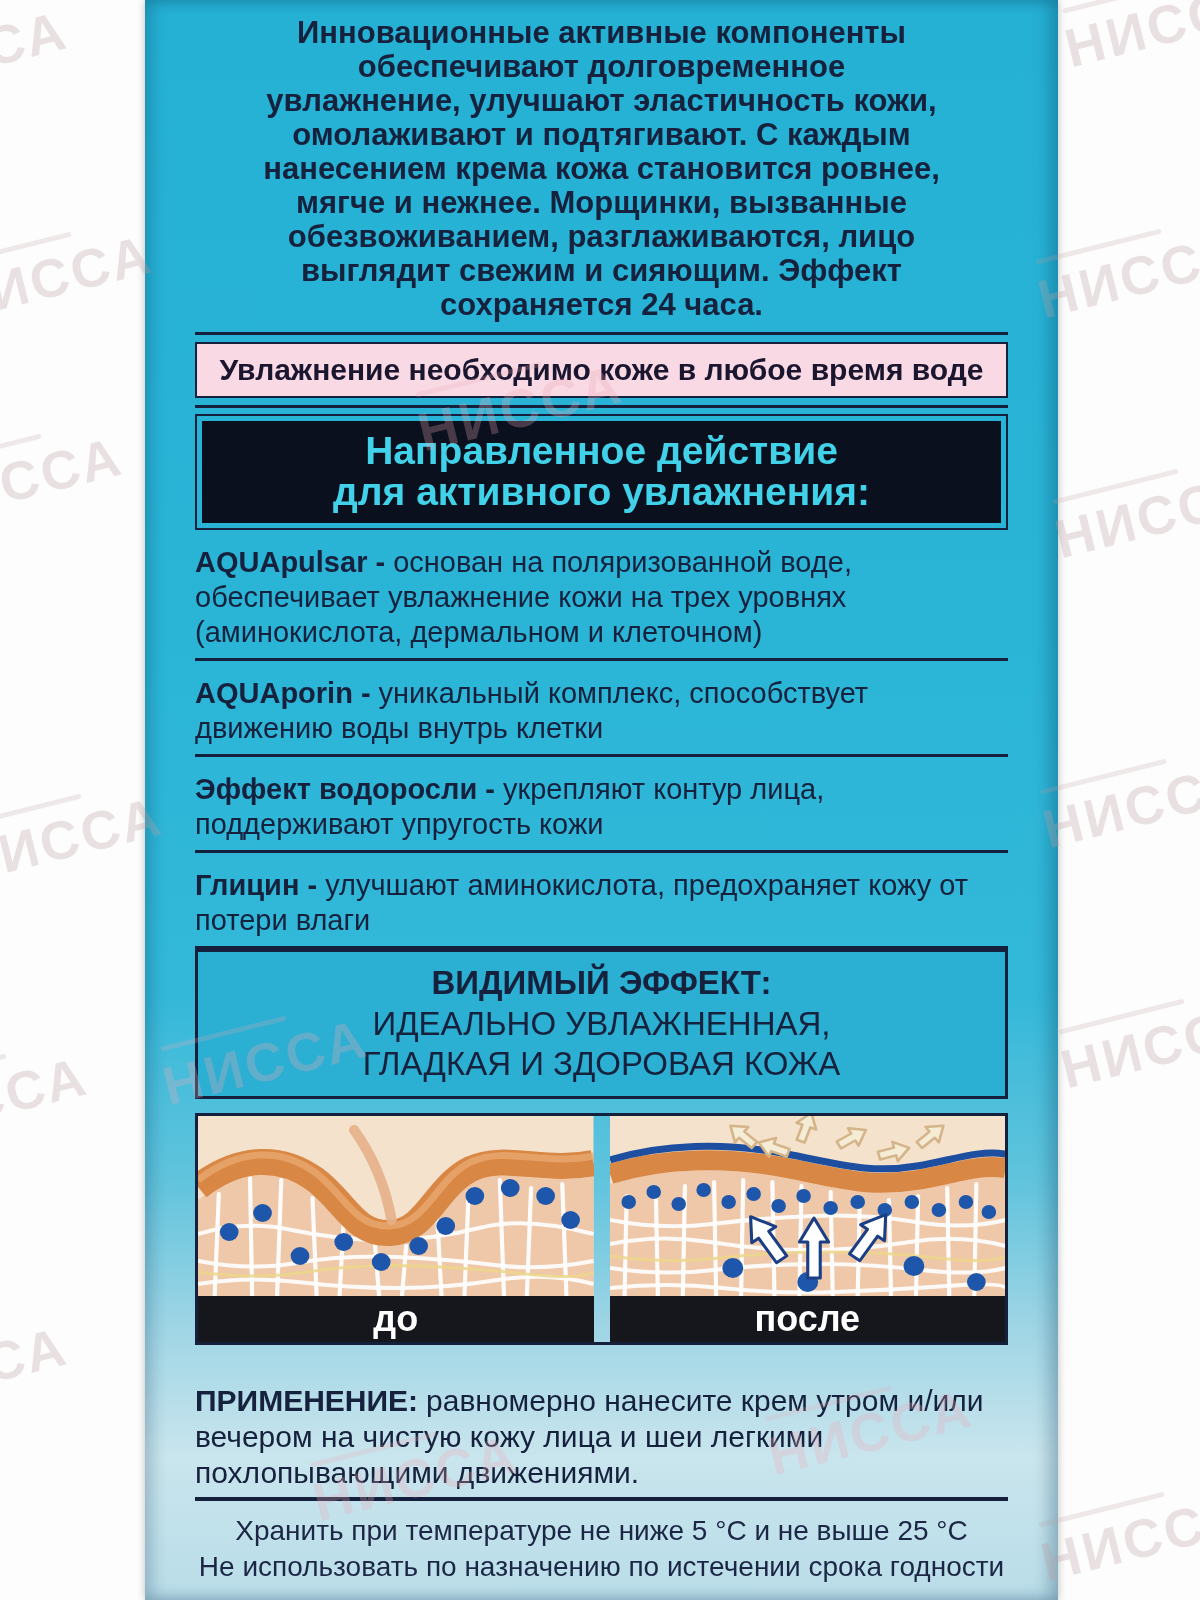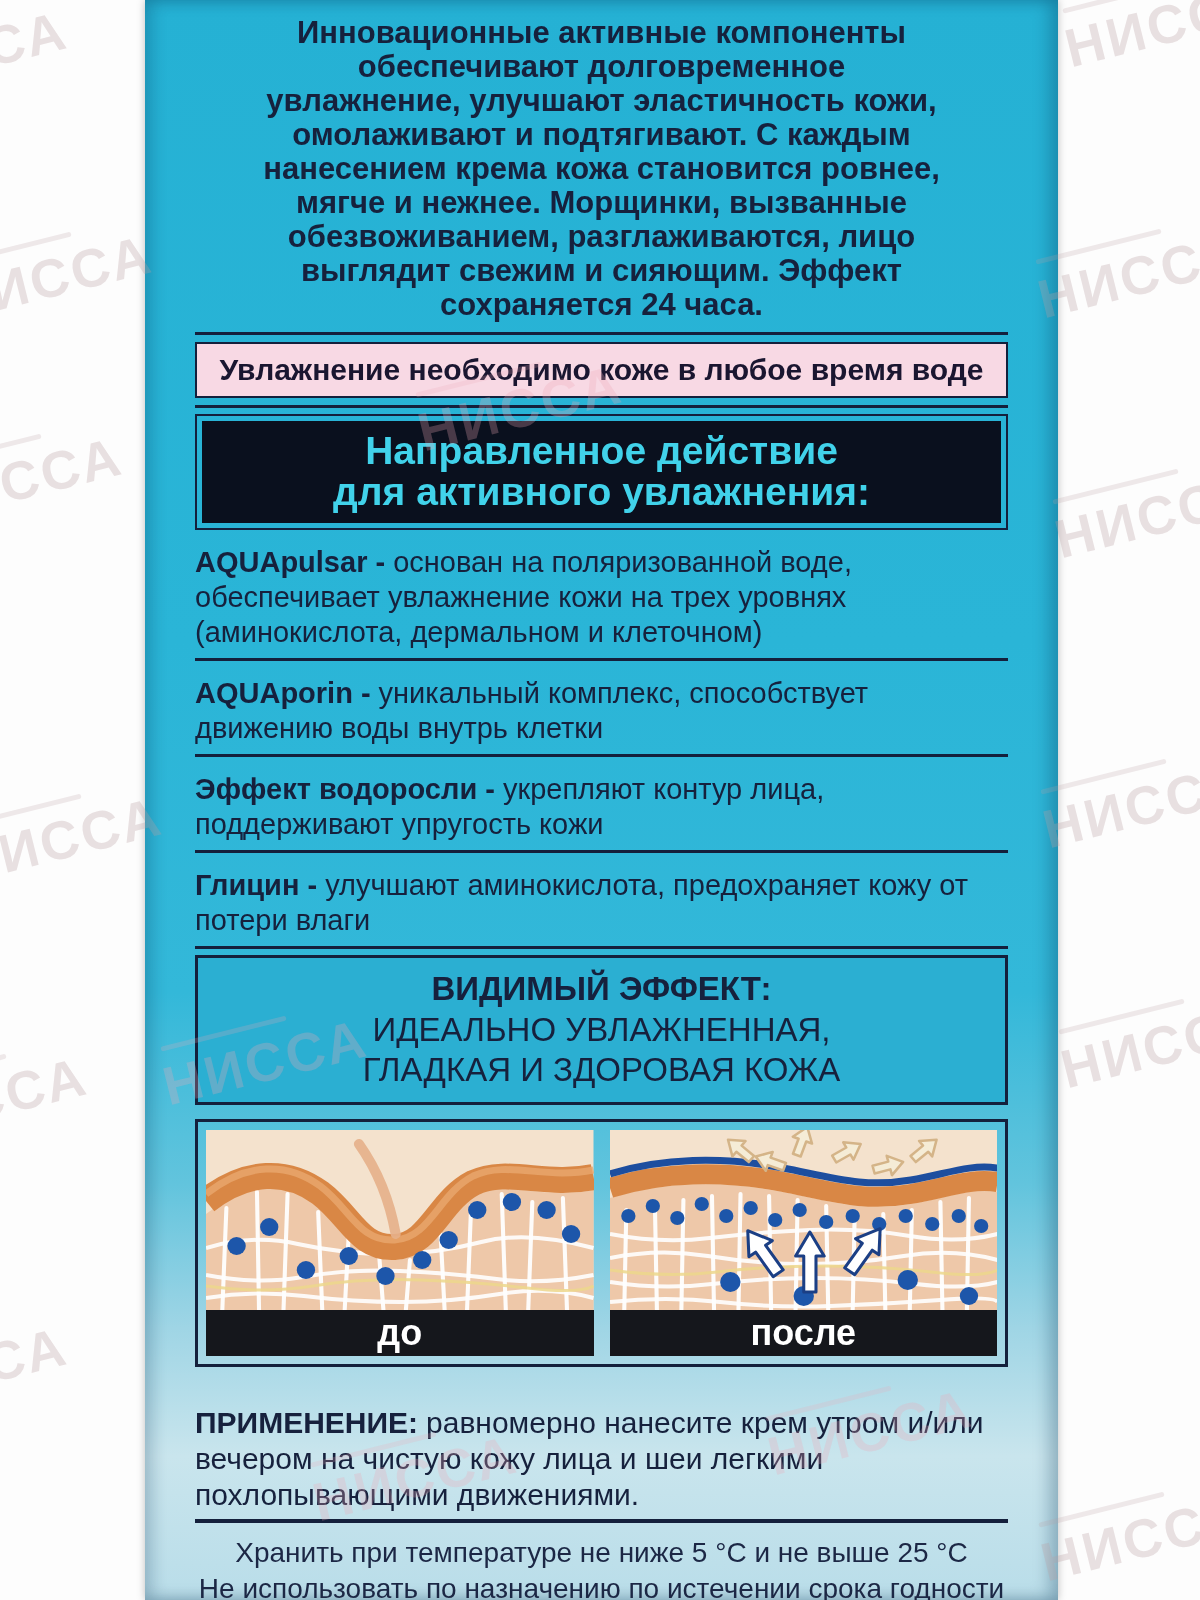--- a/index.html
+++ b/index.html
@@ -48,27 +48,27 @@
   .action-frame{margin-top:6px;border:2px solid #14203c;padding:5px;}
   .action-box{
     background:#0a101e;text-align:center;padding:9px 0 11px;
     color:#41d2ea;font-weight:bold;font-size:39px;line-height:41px;
     white-space:pre-line;
   }
   .ingredient{margin:15px 0 0 0;font-size:29px;line-height:35px;}
   .ingredient b{margin-right:8px;}
   .sep{margin-top:8px;}
   .effect-box{
-    margin-top:6px;border:3px solid #14203c;background:#2bafd2;
+    border:3px solid #14203c;background:#2bafd2;
     text-align:center;padding:10px 0 12px;
   }
   .effect-title{font-weight:bold;font-size:33px;line-height:42px;}
   .effect-text{font-size:33px;line-height:40px;white-space:pre-line;}
   .diagram-frame{
-    margin-top:14px;border:3px solid #14203c;padding:8px;
+    margin-top:14px;border:3px solid #14203c;
     display:flex;gap:16px;
   }
   .panel{flex:1;display:flex;flex-direction:column;}
   .panel svg{display:block;width:100%;height:180px;}
   .panel-label{
     height:46px;background:#15171c;color:#ffffff;
     display:flex;align-items:center;justify-content:center;
     font-weight:bold;font-size:36px;
   }
   .usage{margin:38px 0 0 0;font-size:30px;line-height:36px;}

